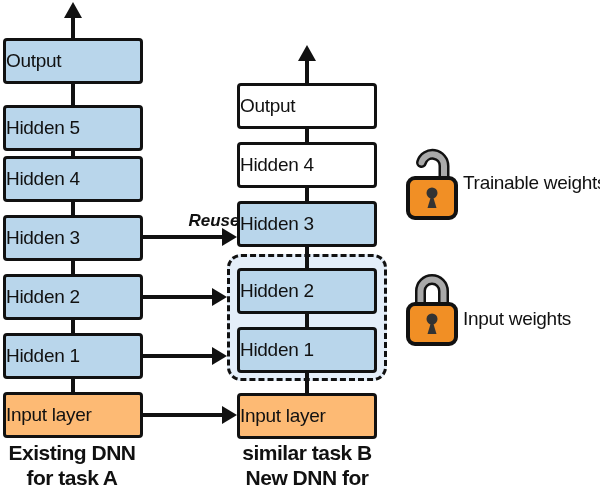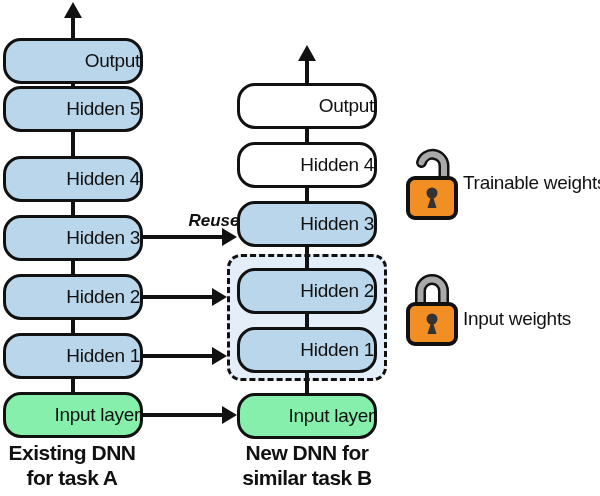--- a/index.html
+++ b/index.html
@@ -3,26 +3,26 @@
 <meta charset="utf-8">
 <style>
   html,body{margin:0;padding:0;background:#fff;}
   .canvas{
     position:relative;width:600px;height:496px;background:#ffffff;overflow:hidden;
     font-family:"Liberation Sans","DejaVu Sans",sans-serif;color:#111;
   }
   
   .box{
     position:absolute;left:3px;width:140px;height:46px;box-sizing:border-box;
-    border:3px solid #111;border-radius:18px;
-    display:flex;align-items:center;justify-content:flex-end;
+    border:3px solid #111;border-radius:4px;
+    display:flex;align-items:center;justify-content:flex-start;
     font-size:19px;letter-spacing:-0.3px;z-index:2;background:#fff;
   }
   .box.blue{background:#B9D6EB;}
-  .box.green{background:#86efac;}
+  .box.green{background:#fdba74;}
   .box.white{background:#ffffff;}
   .col-right .box{left:237px;}
   
   .spine{position:absolute;width:4px;background:#111;z-index:1;}
   .head-up{position:absolute;width:0;height:0;z-index:3;
     border-left:9px solid transparent;border-right:9px solid transparent;border-bottom:16px solid #111;}
   
   .hline{position:absolute;height:4px;background:#111;z-index:1;}
   .head-right{position:absolute;width:0;height:0;z-index:3;
     border-top:9px solid transparent;border-bottom:9px solid transparent;border-left:15px solid #111;}
@@ -50,21 +50,21 @@
 
 <div class="canvas">
 
   <div class="col-left">
     <div class="head-up" style="left:64px;top:2px;"></div>
     <div class="spine" style="left:71px;top:14px;height:378px;"></div>
 
     <div class="box blue" style="top:38px;">
         <span>Output</span>
       </div>
-    <div class="box blue" style="top:86px;">
+    <div class="box blue" style="top:105px;">
         <span>Hidden 5</span>
       </div>
     <div class="box blue" style="top:156px;">
         <span>Hidden 4</span>
       </div>
     <div class="box blue" style="top:215px;">
         <span>Hidden 3</span>
       </div>
     <div class="box blue" style="top:274px;">
         <span>Hidden 2</span>
@@ -116,22 +116,22 @@
         <span>Hidden 2</span>
       </div>
     <div class="box blue" style="top:327px;">
         <span>Hidden 1</span>
       </div>
     <div class="box green" style="top:393px;">
         <span>Input layer</span>
       </div>
 
     <div class="caption" style="left:222px;top:440px;">
+      <div>similar task B</div>
       <div>New DNN for</div>
-      <div>similar task B</div>
     </div>
   </div>
 
   <div>
 
     <svg class="lock-svg" style="top:142px;" viewBox="0 0 54 80">
       <path d="M39 38 V24 a11.5 11.5 0 0 0 -22.5 -3.5" fill="none" stroke="#111111" stroke-width="11" stroke-linecap="round"></path>
       <path d="M39 38 V24 a11.5 11.5 0 0 0 -22.5 -3.5" fill="none" stroke="#A9A9A9" stroke-width="6" stroke-linecap="round"></path>
       <rect x="3" y="36" width="48" height="40" rx="7" fill="#F18F25" stroke="#111111" stroke-width="4"></rect>
       <circle cx="27" cy="51" r="5.5" fill="#333333"></circle>

